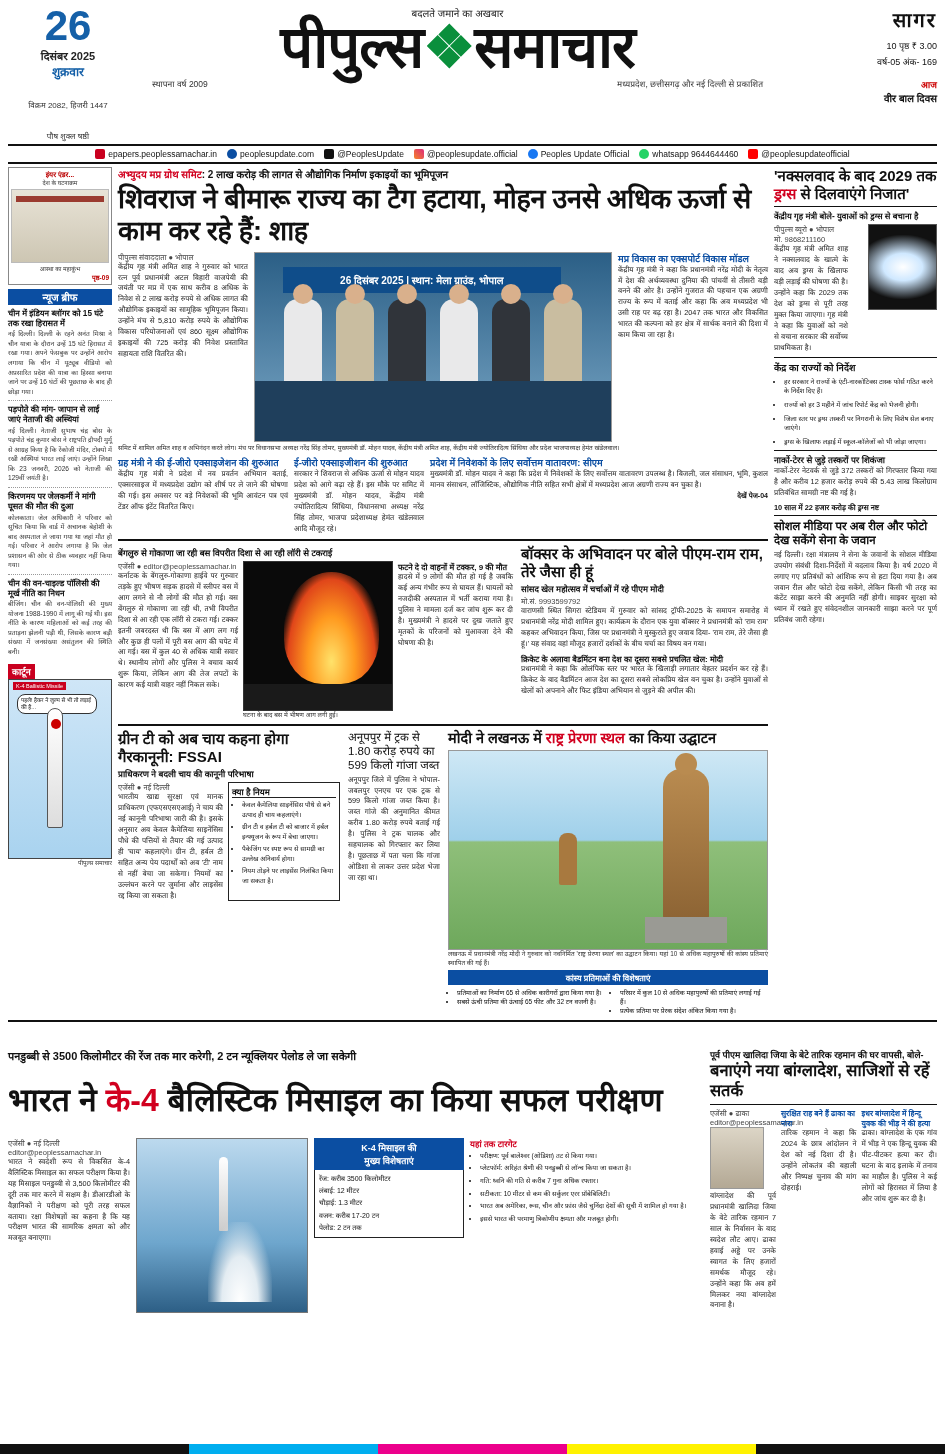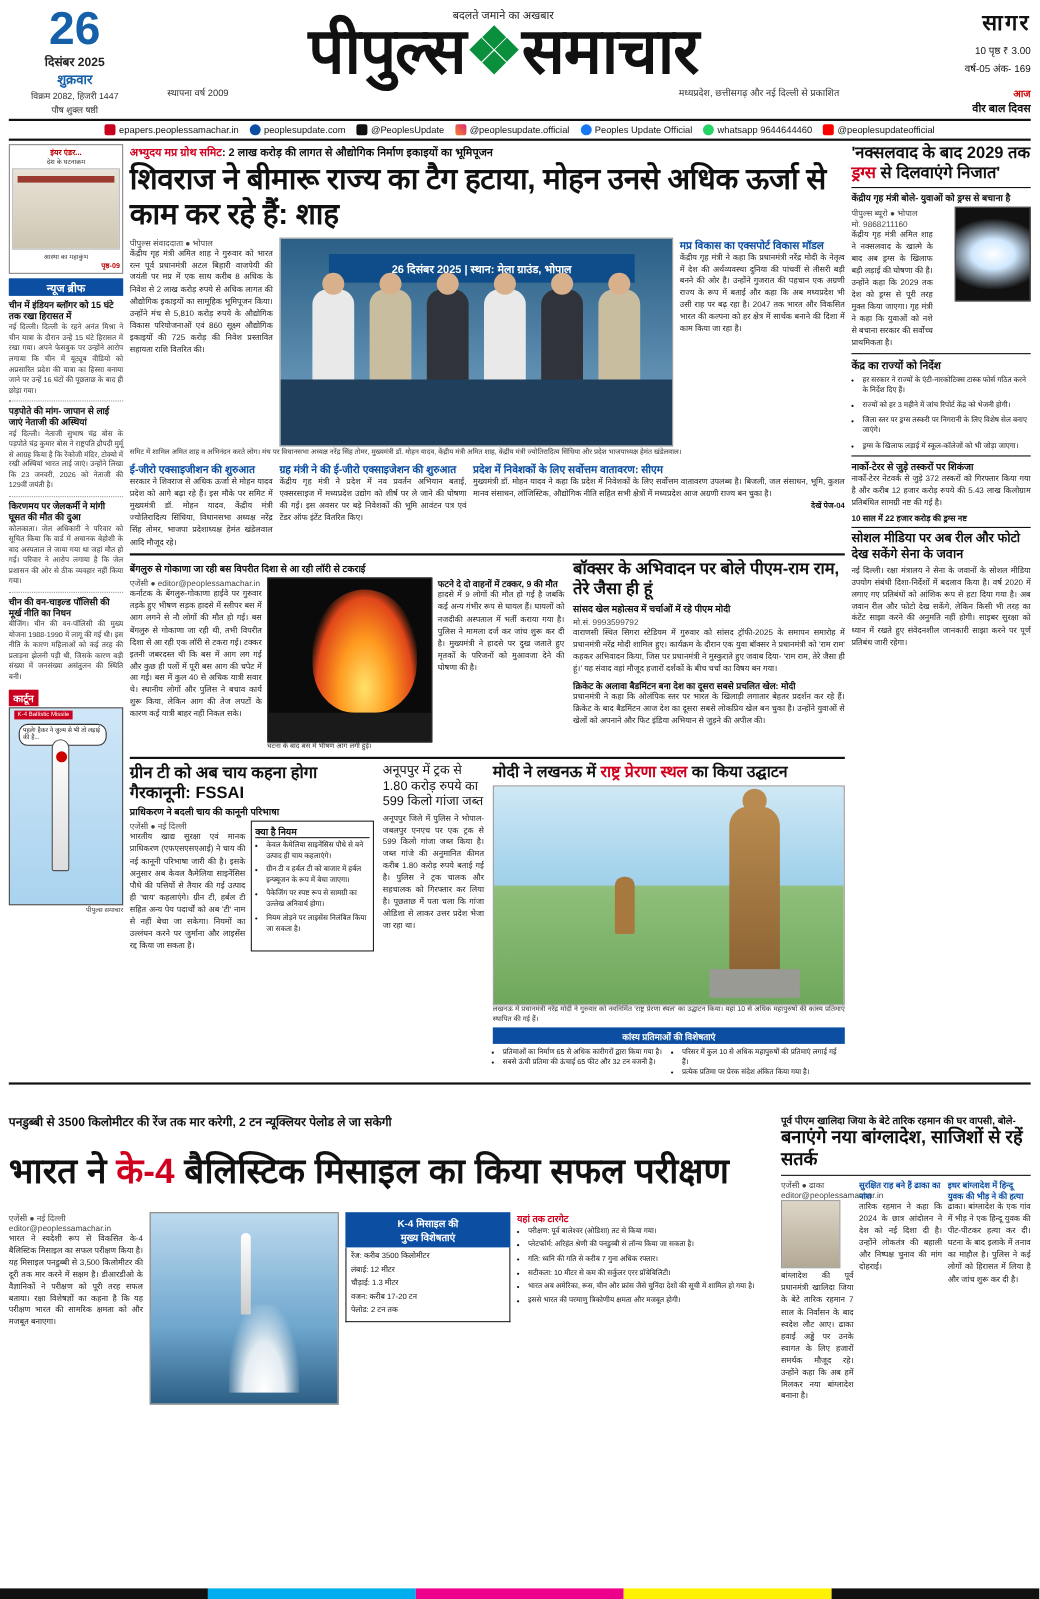--- a/index.html
+++ b/index.html
@@ -12,21 +12,21 @@
     overflow: hidden;
   }
   .page { width: 945px; height: 1454px; position: relative; padding: 6px 8px; }
 
   
   .masthead { display:flex; align-items:flex-start; border-bottom: 2px solid #111; padding-bottom:2px; }
   .mh-left { width: 120px; text-align:center; color:#0b5fa5; }
   .mh-date-num { font-size: 42px; font-weight:bold; line-height: 0.95; color:#1560a8; }
   .mh-date-mon { font-size: 11px; font-weight:bold; color:#222; margin-top:2px; }
   .mh-day { font-size: 12px; font-weight:bold; color:#1560a8;text-align:center; }
-  .mh-samvat { font-size: 8px; color:#333; margin-top:3px; line-height:1.25; }
+  .mh-samvat { font-size: 8px; color:#333; margin-top:21px; line-height:1.25; }
   .mh-center { flex:1; text-align:center; position:relative; }
   .mh-tagline { font-size:10px; color:#222; }
   .mh-title { font-size: 58px; font-weight:bold; line-height:1; letter-spacing:-1px; margin:-2px 0 0; }
   .mh-title .dot { color:#0a8f3c; }
   .mh-sub { display:flex; justify-content:space-between; font-size:8.5px; color:#333; padding:2px 24px 0; }
   .mh-right { width: 150px; text-align:right; }
   .mh-city { font-size: 20px; font-weight:bold; color:#111; letter-spacing:2px; }
   .mh-price { font-size: 9px; margin-top:6px; }
   .mh-vol { font-size: 9px; margin-top:3px; }
   .mh-today { font-size:9px; margin-top:10px; color:#c00; font-weight:bold;}
@@ -73,21 +73,21 @@
   .missile { position:absolute; left:38px; top:28px; width:16px; height:120px; background:linear-gradient(#fff,#ddd); border:1px solid #555; border-radius:8px 8px 2px 2px;}
   .missile:before{content:"";position:absolute;left:3px;top:10px;width:10px;height:10px;background:#c00;border-radius:50%;}
   .bubble { position:absolute; left:8px; top:6px; background:#fff; border:1px solid #333; border-radius:8px; font-size:5.6px; padding:2px 3px; width:80px; line-height:1.25;}
   .cartoon-sign { font-size:6px; text-align:right; color:#333; }
 
   
   .lead-kicker { font-size:10px; font-weight:bold; }
   .lead-hd { font-size: 27px; font-weight:bold; line-height:1.18; letter-spacing:-0.3px; margin:3px 0 4px; }
   .lead-img { height:190px; background:linear-gradient(#2b5f86,#7aa7c6); position:relative; overflow:hidden; border:1px solid #999;}
   .lead-img .stage { position:absolute; left:0; right:0; bottom:0; height:60px; background:#1f3f5c; }
-  .lead-img .banner { position:absolute; left:28px; top:14px; width:78%; height:26px; background:#0f4d8a; color:#fff; font-size:10px; font-weight:bold; display:flex; align-items:center; justify-content:center;margin-left:16px; }
+  .lead-img .banner { position:absolute; left:28px; top:14px; width:78%; height:26px; background:#0f4d8a; color:#fff; font-size:10px; font-weight:bold; display:flex; align-items:center; justify-content:center; }
   .figs { position:absolute; bottom:56px; left:0; right:0; height:96px; display:flex; justify-content:center; gap:14px; align-items:flex-end;}
   .fig { width:38px; height:86px; background:#30343a; border-radius:14px 14px 4px 4px; position:relative;}
   .fig:before { content:""; position:absolute; top:-15px; left:9px; width:20px; height:20px; border-radius:50%; background:#d9b08c; }
   .fig.white { background:#e9e9ea; }
   .fig.khaki { background:#c9bda0; }
 
   .three { display:flex; gap:6px; margin-top:4px; }
   .minihd { font-size:9.5px; font-weight:bold; color:#0b4ea2; }
 
   
@@ -280,27 +280,27 @@
         </div>
         <div style="width:150px">
           <div class="minihd">मप्र विकास का एक्सपोर्ट विकास मॉडल</div>
           <div class="body">केंद्रीय गृह मंत्री ने कहा कि प्रधानमंत्री नरेंद्र मोदी के नेतृत्व में देश की अर्थव्यवस्था दुनिया की पांचवीं से तीसरी बड़ी बनने की ओर है। उन्होंने गुजरात की पहचान एक अग्रणी राज्य के रूप में बताई और कहा कि अब मध्यप्रदेश भी उसी राह पर बढ़ रहा है। 2047 तक भारत और विकसित भारत की कल्पना को हर क्षेत्र में सार्थक बनाने की दिशा में काम किया जा रहा है।</div>
         </div>
       </div>
 
       <div class="cap" style="margin-top:2px">समिट में शामिल अमित शाह व अभिनंदन करते लोग। मंच पर विधानसभा अध्यक्ष नरेंद्र सिंह तोमर, मुख्यमंत्री डॉ. मोहन यादव, केंद्रीय मंत्री अमित शाह, केंद्रीय मंत्री ज्योतिरादित्य सिंधिया और प्रदेश भाजपाध्यक्ष हेमंत खंडेलवाल।</div>
 
       <div class="three">
+        <div style="width:170px">
+          <div class="minihd">ग्रह मंत्री ने की ई-जीरो एक्साइजेशन की शुरुआत</div>
+          <div class="body">केंद्रीय गृह मंत्री ने प्रदेश में नव प्रवर्तन अभियान बताई, एक्सरसाइज में मध्यप्रदेश उद्योग को शीर्ष पर ले जाने की घोषणा की गई। इस अवसर पर बड़े निवेशकों की भूमि आवंटन पत्र एवं टेंडर ऑफ इंटेंट वितरित किए।</div>
+        </div>
         <div style="width:130px">
           <div class="minihd">ई-जीरो एक्साइजीशन की शुरुआत</div>
           <div class="body">सरकार ने शिवराज से अधिक ऊर्जा से मोहन यादव प्रदेश को आगे बढ़ा रहे हैं। इस मौके पर समिट में मुख्यमंत्री डॉ. मोहन यादव, केंद्रीय मंत्री ज्योतिरादित्य सिंधिया, विधानसभा अध्यक्ष नरेंद्र सिंह तोमर, भाजपा प्रदेशाध्यक्ष हेमंत खंडेलवाल आदि मौजूद रहे।</div>
-        </div>
-        <div style="width:170px">
-          <div class="minihd">ग्रह मंत्री ने की ई-जीरो एक्साइजेशन की शुरुआत</div>
-          <div class="body">केंद्रीय गृह मंत्री ने प्रदेश में नव प्रवर्तन अभियान बताई, एक्सरसाइज में मध्यप्रदेश उद्योग को शीर्ष पर ले जाने की घोषणा की गई। इस अवसर पर बड़े निवेशकों की भूमि आवंटन पत्र एवं टेंडर ऑफ इंटेंट वितरित किए।</div>
         </div>
         <div style="flex:1">
           <div class="minihd">प्रदेश में निवेशकों के लिए सर्वोत्तम वातावरण: सीएम</div>
           <div class="body">मुख्यमंत्री डॉ. मोहन यादव ने कहा कि प्रदेश में निवेशकों के लिए सर्वोत्तम वातावरण उपलब्ध है। बिजली, जल संसाधन, भूमि, कुशल मानव संसाधन, लॉजिस्टिक, औद्योगिक नीति सहित सभी क्षेत्रों में मध्यप्रदेश आज अग्रणी राज्य बन चुका है।</div>
           <div style="font-size:7px;font-weight:bold;text-align:right">देखें पेज-04</div>
         </div>
       </div>
 
       <div class="thickrule"></div>
 

